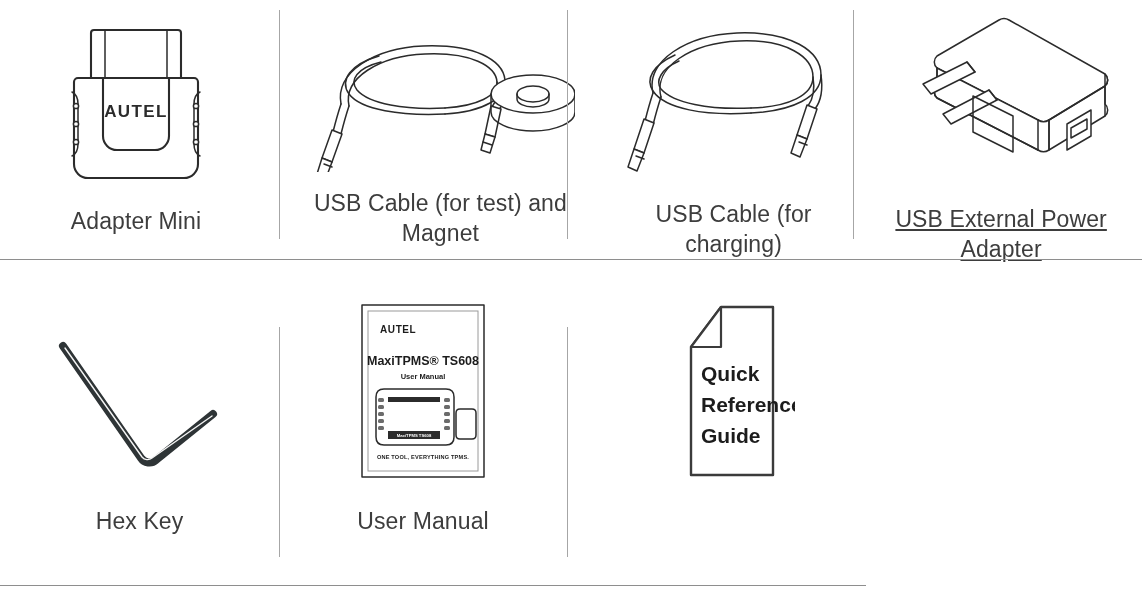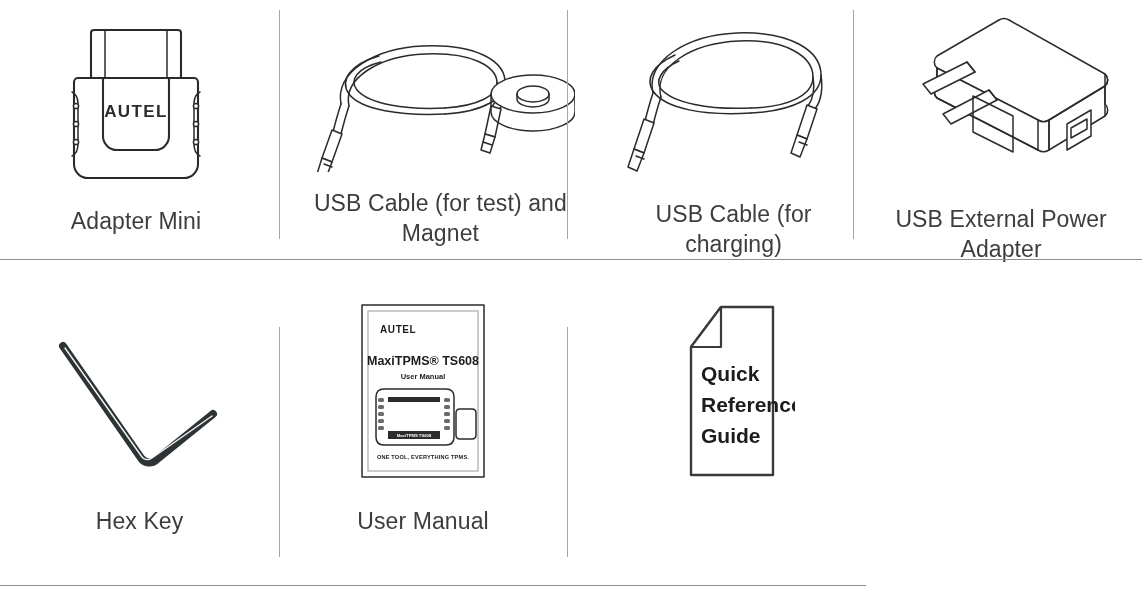--- a/index.html
+++ b/index.html
@@ -64,21 +64,21 @@
   #cell-adapter  { width: 289px; }
 
   #cell-maxivci .art  { height: 178px; }
   #cell-usb-test .art { height: 160px; }
   #cell-usb-chg .art  { height: 178px; }
   #cell-adapter .art  { height: 178px; }
 
   #cell-maxivci  .caption { margin-top: 16px; }
   #cell-usb-test .caption { margin-top: 16px; }
   #cell-usb-chg  .caption { margin-top: 22px; }
-  #cell-adapter  .caption { margin-top: 22px; }
+  #cell-adapter  .caption { margin-top: 22px; text-decoration: underline; }
 
   
   #row-2 .cell { padding-top: 34px; }
   #cell-hexkey  { width: 279px; }
   #cell-manual  { width: 288px; }
   #cell-qrg     { width: 286px; padding-left: 20px; }
   #cell-blank   { width: 289px; }
 
   #row-2 .art { height: 188px; }
   #row-2 .caption { margin-top: 22px; }

